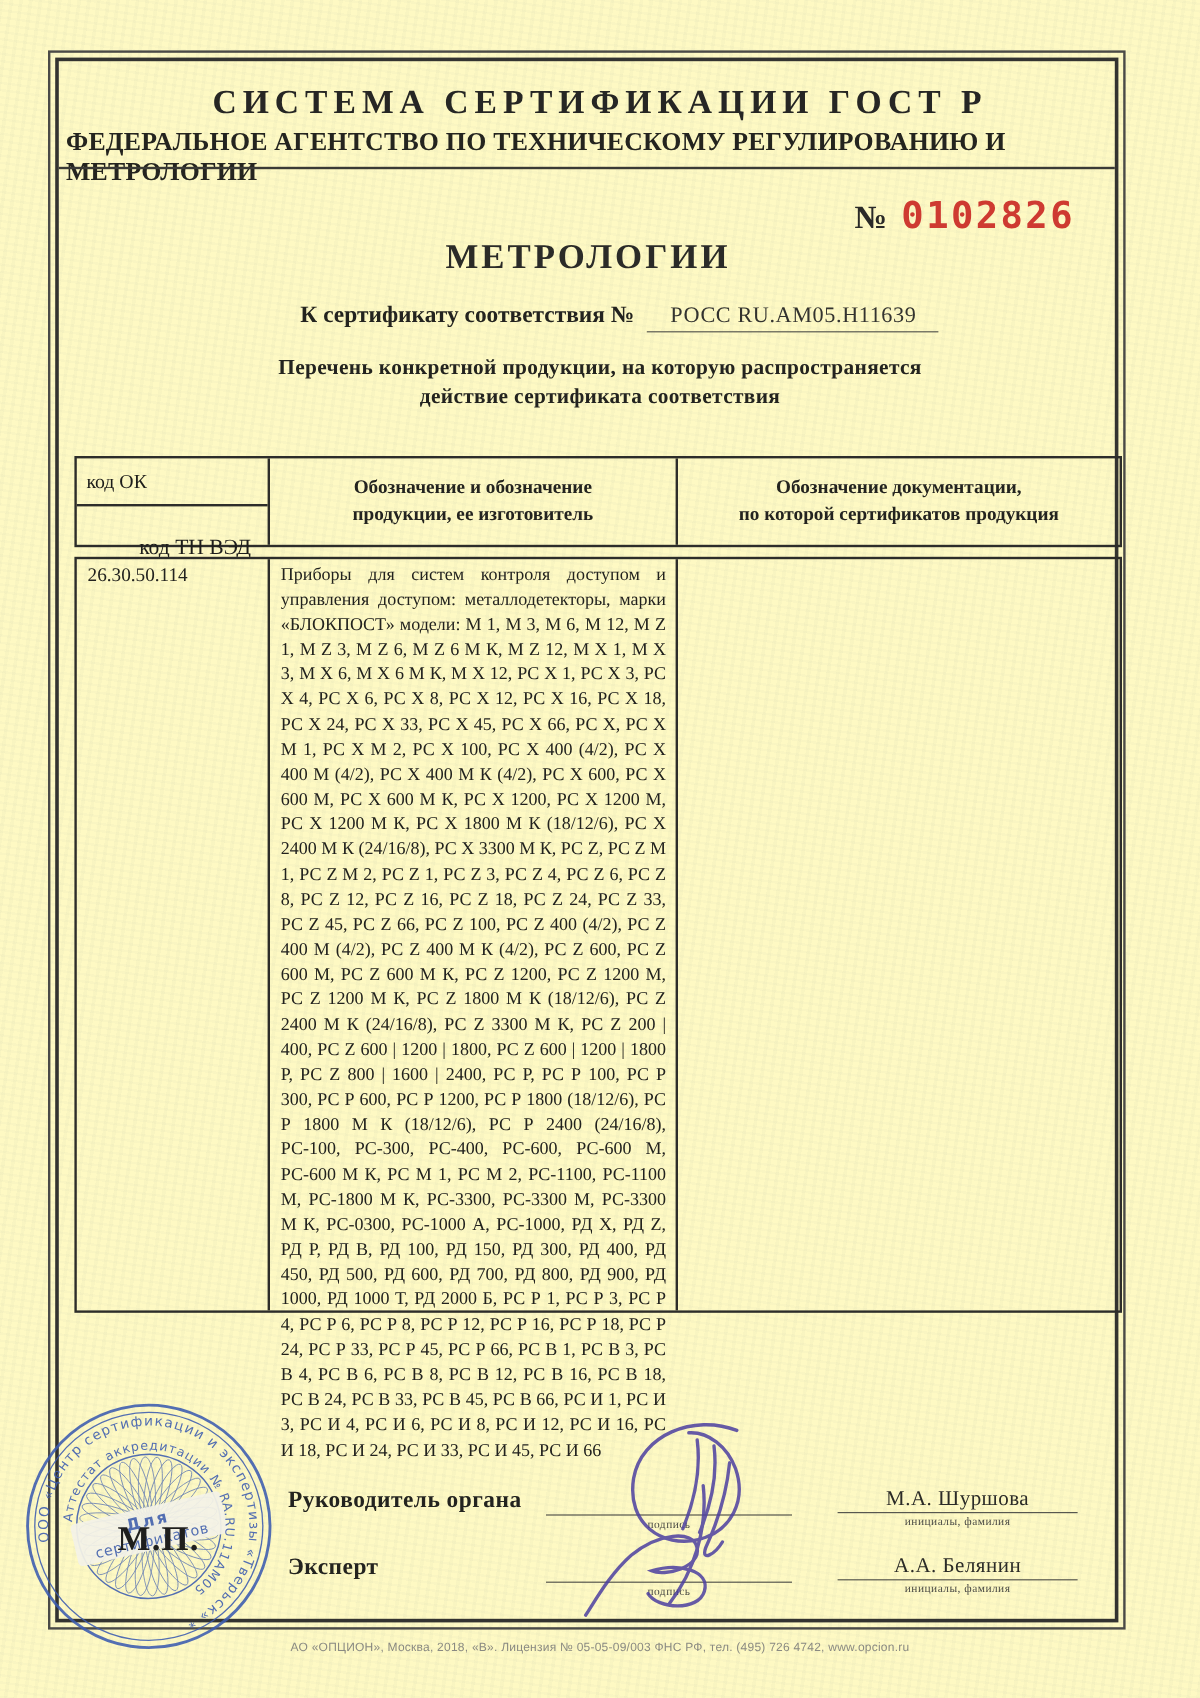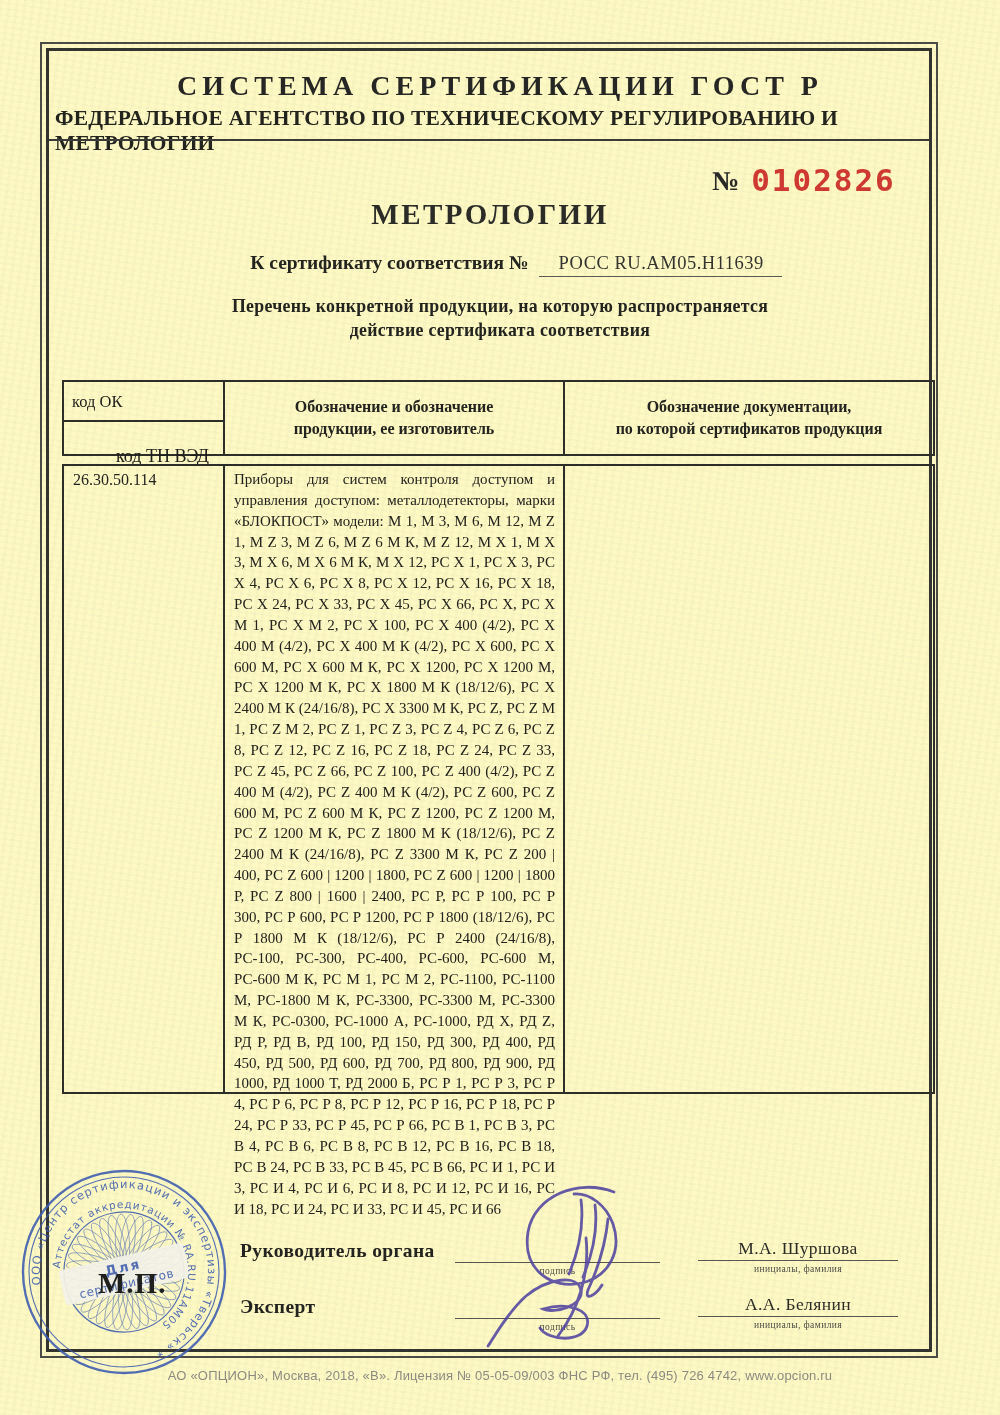--- a/index.html
+++ b/index.html
@@ -52,21 +52,21 @@
   
   .sig-label{position:absolute;left:240px;font-size:19.5px;font-weight:bold;color:#23231f;letter-spacing:.4px;}
   .sig-line{position:absolute;border-top:1.6px solid#57574f;}
   .sig-cap{position:absolute;font-size:9.5px;color:#4c4c46;text-align:center;letter-spacing:.4px;}
   .sig-name{position:absolute;font-size:17.5px;color:#2b2b27;text-align:center;letter-spacing:.4px;}
   .ink{position:absolute;left:438px;top:1178px;pointer-events:none;}
   
   .stamp{position:absolute;left:14px;top:1162px;width:220px;height:220px;transform:rotate(-13deg);opacity:.88;}
   .mp{position:absolute;left:98px;top:1267px;font-size:29px;font-weight:bold;color:#1f1f1d;letter-spacing:1px;}
   .footer{position:absolute;left:0;top:1368px;width:1000px;text-align:center;
-    font-family:"Liberation Sans","DejaVu Sans",sans-serif;font-size:13px;color:#8a8a82;letter-spacing:.2px;}
+    font-family:"Liberation Sans","DejaVu Sans",sans-serif;font-size:10px;color:#8a8a82;letter-spacing:.2px;}
 </style>
 </head>
 <body>
 
 <div id="page">
   <div class="texture"></div>
 
   <div class="frame">
     <div class="frame-inner"></div>
   </div>

